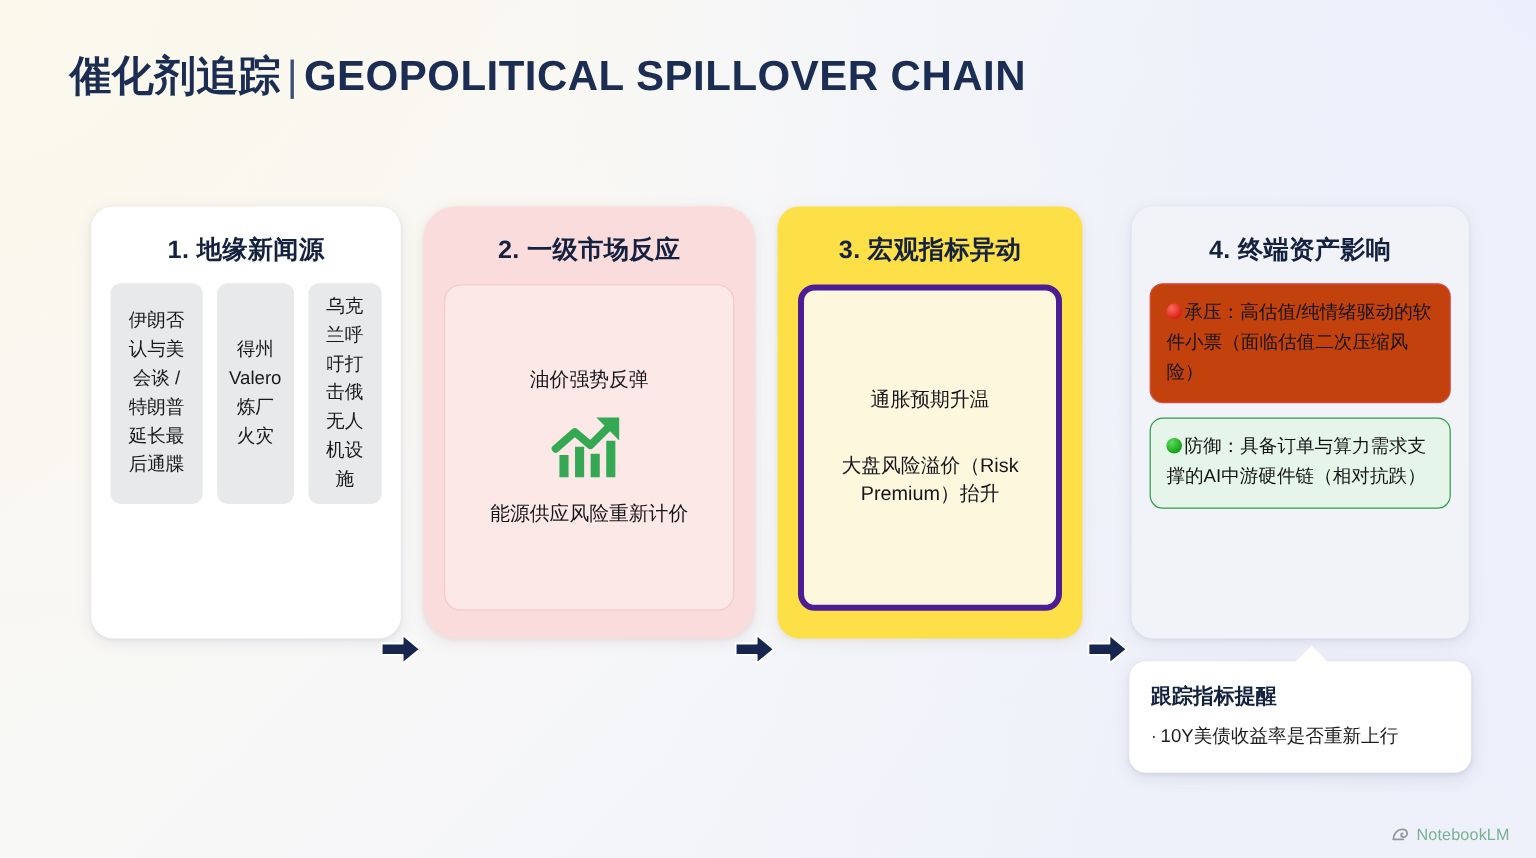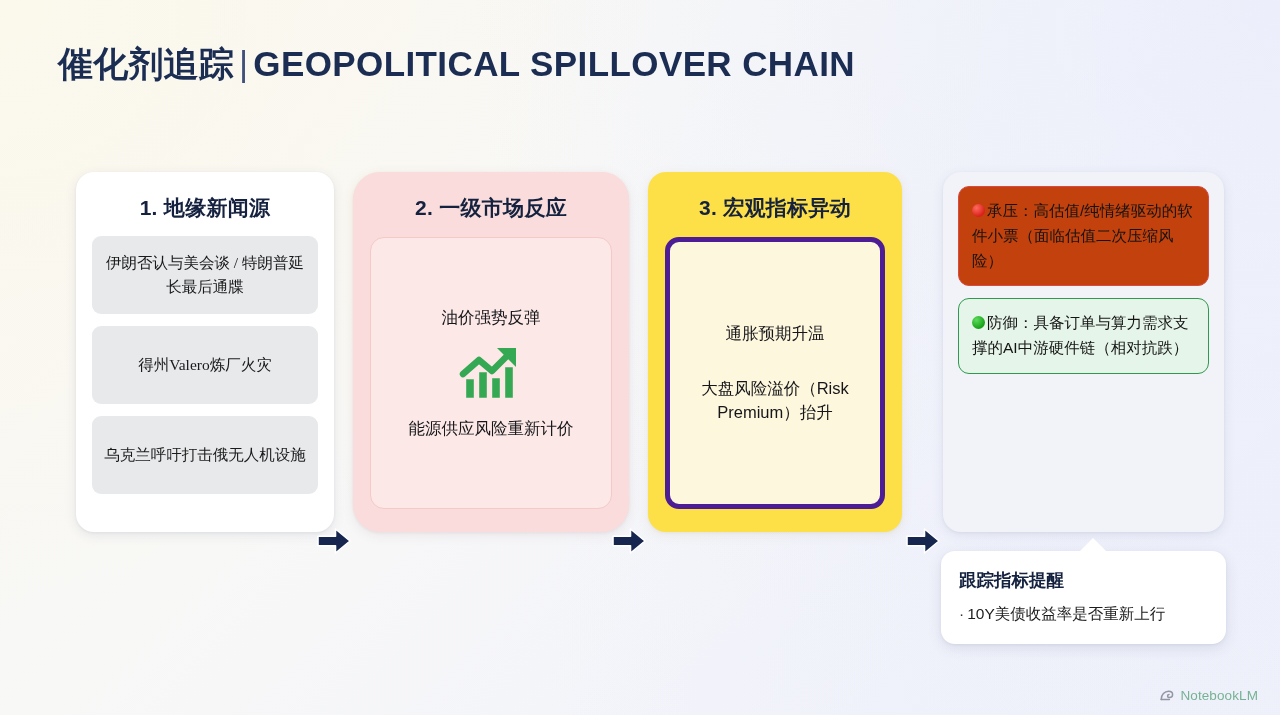--- a/index.html
+++ b/index.html
@@ -71,23 +71,22 @@
   .card-1 {
     left: 56px;
     width: 258px;
     background: #ffffff;
     box-shadow: 0 3px 12px rgba(60,70,110,0.10), 0 1px 3px rgba(60,70,110,0.07);
     margin-left: 20px;
   }
   .news-list {
     margin: 14px 16px 0 16px;
     display: flex;
-    flex-direction: column;
+    flex-direction: row;
     gap: 12px;
-    font-family: Liberation Serif, serif;
   }
   .news-item {
     background: #e7e9eb;
     border-radius: 9px;
     min-height: 78px;
     display: flex;
     align-items: center;
     justify-content: center;
     text-align: center;
     font-size: 15.5px;
@@ -311,20 +310,21 @@
     </div>
   </div>
 
   <div class="arrow arrow-3">
     <svg style="width:34px;height:28px" viewBox="0 0 34 28" xmlns="http://www.w3.org/2000/svg">
       <path d="M1 9.2 H18.5 V2 L33 14 L18.5 26 V18.8 H1 Z" fill="#16264f" stroke="#ffffff" stroke-width="1.6" stroke-linejoin="round"></path>
     </svg>
   </div>
 
   <div class="card card-4">
+    <div class="card-head">4. 终端资产影响</div>
     <div class="impact-list">
       <div class="impact pressure">
         <span class="dot red"></span><span>承压：高估值/纯情绪驱动的软件小票（面临估值二次压缩风险）</span>
       </div>
       <div class="impact defense">
         <span class="dot green"></span><span>防御：具备订单与算力需求支撑的AI中游硬件链（相对抗跌）</span>
       </div>
     </div>
   </div>
 

